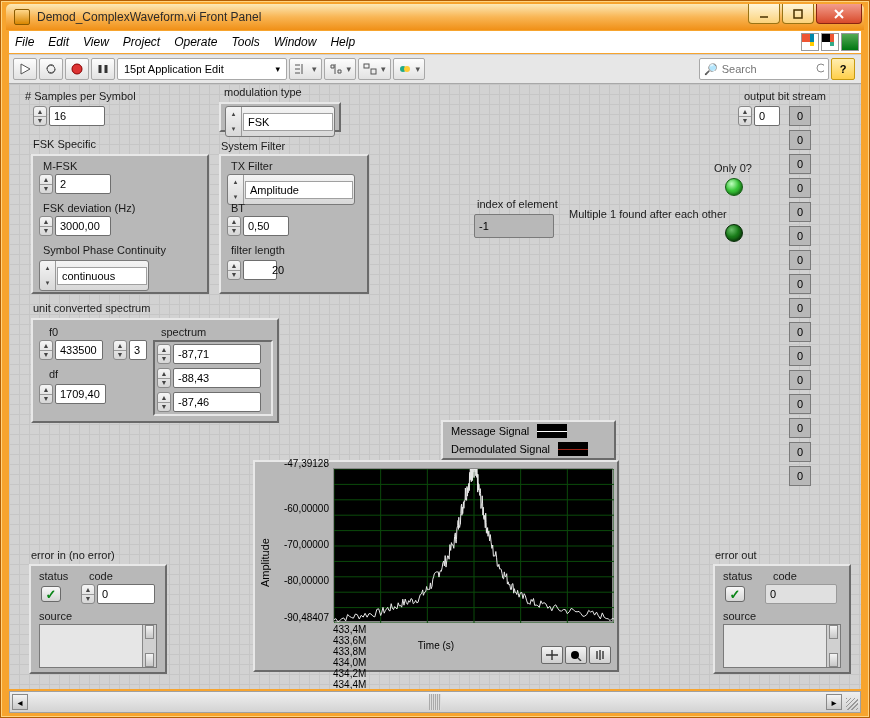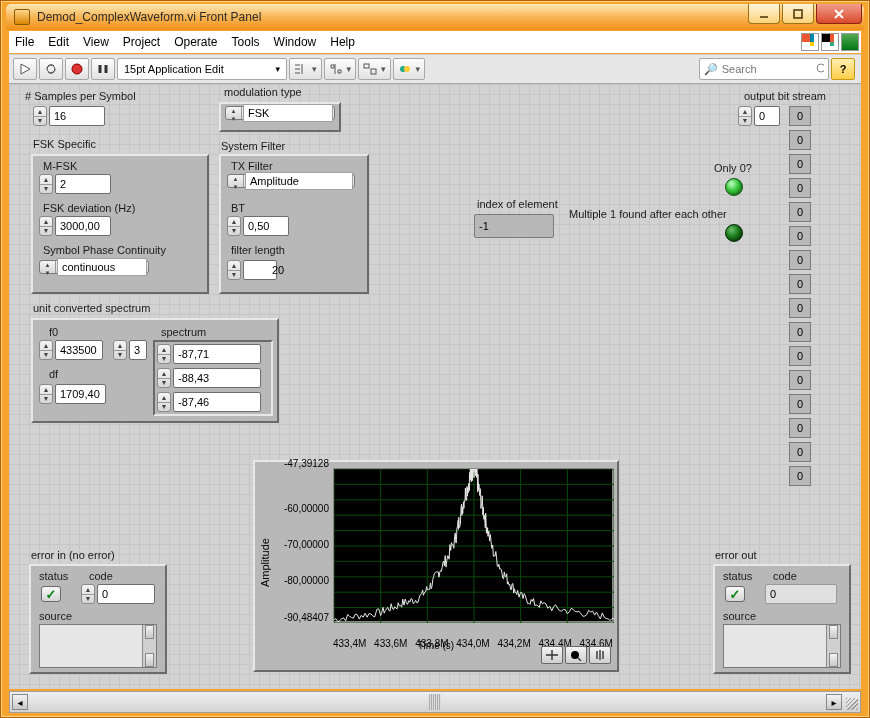--- a/index.html
+++ b/index.html
@@ -17,21 +17,21 @@
   .winbtns { position:absolute; right:0; top:0; display:flex; }
   .wbtn { width:32px; height:20px; margin-right:2px; background:linear-gradient(#fff6db,#fbd27b);
           border:1px solid #9a7415; border-top:none; border-radius:0 0 4px 4px;
           display:flex; align-items:center; justify-content:center; font-size:12px; color:#3a2a00;}
   .wbtn svg path,.wbtn svg rect { stroke:#4a3200; stroke-width:1.5; fill:none; }
   .wbtn.close { width:46px; background:linear-gradient(#f39d8d,#d84a2b); border-color:#8a2410; color:#fff;}
   .wbtn.close svg path { stroke:#fff; stroke-width:2;}
 
   .menubar { position:absolute; left:8px; right:8px; top:30px; height:22px; background:#fff;
              display:flex; align-items:center; font-size:12px; padding:0 6px;}
-  .menubar span { margin-right:14px; }
+  .menubar span { margin-right:14px;font-style:italic; }
   .side-icons { position:absolute; right:10px; top:32px; display:flex; gap:2px;}
   .side-icons .ic { width:18px; height:18px; border:1px solid #999; background:linear-gradient(#fff,#ddd); }
   .side-icons .ic.a { background:
      linear-gradient(#e53,#e53) 0 0/50% 50% no-repeat,
      linear-gradient(#08a,#08a) 50% 0/50% 50% no-repeat,
      linear-gradient(#fff,#fff) 0 50%/50% 50% no-repeat,
      linear-gradient(#fc0,#fc0) 50% 50%/50% 50% no-repeat; }
   .side-icons .ic.b { background:
      linear-gradient(#000,#000) 0 0/50% 50% no-repeat,
      linear-gradient(#e53,#e53) 50% 0/50% 50% no-repeat,
@@ -71,21 +71,21 @@
   .spin div { flex:1; display:flex; align-items:center; justify-content:center; font-size:7px; color:#444;}
   .spin div:first-child { border-bottom:1px solid #9a9a9a;}
   .nbox { height:20px; background:#fff; border:1px solid #6e6e6e; border-radius:2px; font-size:11px;
           padding:1px 4px; display:flex; align-items:center;}
   .nbox.ind { background:#e0e0e0; border-color:#9a9a9a; }
   .nbox.ind2 { background:#b8b8b8; border-color:#7a7a7a; }
 
   .rcluster { position:absolute; background:#b8b8b8; border:2px solid; border-color:#e8e8e8 #6a6a6a #6a6a6a #e8e8e8; }
   .rcluster.inset { border-color:#6a6a6a #e8e8e8 #e8e8e8 #6a6a6a; }
 
-  .combo { position:absolute; display:flex; align-items:center; height:14px;
+  .combo { position:absolute; display:flex; align-items:center; height:31px;
            background:linear-gradient(#f4f4f4,#d8d8d8); border:1px solid #7a7a7a; border-radius:3px; }
   .combo .csp { width:16px; height:100%; display:flex; flex-direction:column; border-right:1px solid #9a9a9a;}
   .combo .csp div { flex:1; display:flex; align-items:center; justify-content:center; font-size:7px; color:#444;}
   .combo .ctext { flex:1; background:#fff; height:18px; margin:1px; border:1px solid #a0a0a0;
                   display:flex; align-items:center; padding:0 4px; font-size:11px;}
 
   .led { position:absolute; width:18px; height:18px; border-radius:50%;
          background:radial-gradient(circle at 35% 30%, #c0ffc0 0%, #3ac63a 45%, #178a17 100%);
          border:1px solid #0f5a0f; box-shadow:inset -1px -1px 3px rgba(0,0,0,.4);}
   .led.dark { background:radial-gradient(circle at 35% 30%, #6abf6a 0%, #1a7d1a 45%, #0b400b 100%); border-color:#052a05;}
@@ -385,20 +385,34 @@
         <div class="cell">0</div>
         <div class="cell">0</div>
         <div class="cell">0</div>
         <div class="cell">0</div>
         <div class="cell">0</div>
         <div class="cell">0</div>
         <div class="cell">0</div>
         <div class="cell">0</div>
       </div>
 
+    <div class="legend" style="left:432px; top:336px; width:175px;">
+      <div class="row">
+          <span>Message Signal</span>
+          <div class="sw">
+            <div class="line" style="background:#fff;"></div>
+          </div>
+        </div>
+      <div class="row">
+          <span>Demodulated Signal</span>
+          <div class="sw">
+            <div class="line" style="background:#a02418;"></div>
+          </div>
+        </div>
+    </div>
 
     <div class="graphframe" style="left:244px; top:376px; width:366px; height:212px;">
       <div class="plot" id="plot" style="left:78px; top:6px; width:280px; height:154px;">
         <svg id="plotsvg" width="280" height="154" viewBox="0 0 280 154" preserveAspectRatio="none">
           <g class="grid" id="grid">
               <line x1="0" y1="0" x2="0" y2="154"></line>
               <line x1="46.666666666666664" y1="0" x2="46.666666666666664" y2="154"></line>
               <line x1="93.33333333333333" y1="0" x2="93.33333333333333" y2="154"></line>
               <line x1="140" y1="0" x2="140" y2="154"></line>
               <line x1="186.66666666666666" y1="0" x2="186.66666666666666" y2="154"></line>
@@ -420,21 +434,21 @@
         </svg>
       </div>
       <div class="yticks" id="yticks" style="left:16px; top:2px; width:58px;">
           <div style="position:absolute;right:0;top:-6px;">-47,39128</div>
           <div style="position:absolute;right:0;top:39.05957678767143px;">-60,00000</div>
           <div style="position:absolute;right:0;top:74.79641350676063px;">-70,00000</div>
           <div style="position:absolute;right:0;top:110.53325022584983px;">-80,00000</div>
           <div style="position:absolute;right:0;top:148px;">-90,48407</div>
         </div>
       <div class="ylabrot" style="left:4px; top:125px;">Amplitude</div>
-      <div class="xticks" id="xticks" style="left:78px; top:176px; width:280px;">
+      <div class="xticks" id="xticks" style="left:78px; top:162px; width:280px;flex-direction:column;">
           <span>433,4M</span>
           <span>433,6M</span>
           <span>433,8M</span>
           <span>434,0M</span>
           <span>434,2M</span>
           <span>434,4M</span>
           <span>434,6M</span>
         </div>
       <div class="axislbl" style="left:0; right:0; text-align:center; top:178px;">Time (s)</div>
       <div class="gpbtns" style="right:6px; bottom:6px;">

